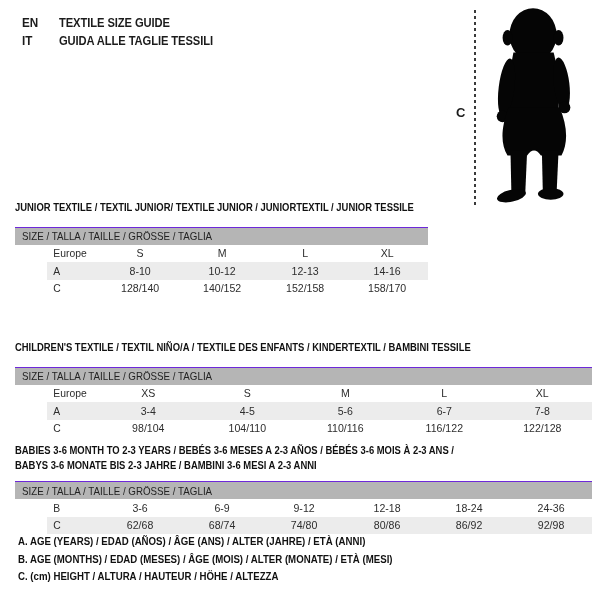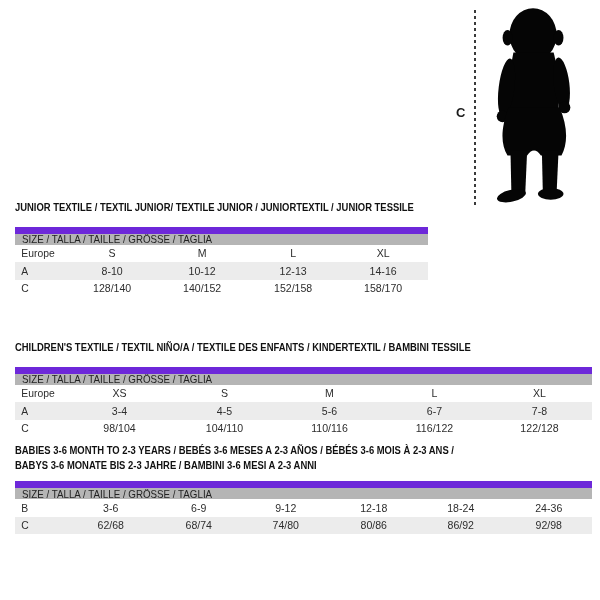--- a/index.html
+++ b/index.html
@@ -19,39 +19,47 @@
   .figure-svg { position:absolute; left:481px; top:5px; }
   
   .tbl { position:absolute; left:15px; }
   .t1 { top:200px; width:413px; }
   .t2 { top:340px; width:577px; }
   .t3 { top:443px; width:577px; }
   .tbl-title { font-weight:bold; font-size:11.5px; line-height:14.5px; white-space:nowrap;
     transform:scaleX(.82); transform-origin:left center; color:#111; }
   .title-gap { height:12px; }
   .title-gap-sm { height:9px; }
-  .tbl-header { height:18px; background:#b5b5b5; border-top:7px solid #6d28d9; box-sizing:border-box;
+  .tbl-header { height:18px; background:#b5b5b5; border-top:1px solid #6d28d9; box-sizing:border-box;
     display:flex; align-items:center; padding-left:7px; font-size:11.5px; color:#222; }
   .tbl-header span { transform:scaleX(.85); transform-origin:left center; white-space:nowrap; }
-  .tbl-row { display:flex; height:17.5px; align-items:center; font-size:11.5px; color:#2d2d2d; }
+  .tbl-row { display:flex; height:17.5px; align-items:center; font-size:11.5px; color:#2d2d2d;margin-left:32px; }
   .tbl-row.shaded { background:#ececec; }
   .row-label { width:52px; flex:0 0 52px; padding-left:7px; box-sizing:border-box;
     transform:scaleX(.9); transform-origin:left center; }
   .cell { flex:1; text-align:center; transform:scaleX(.92); white-space:nowrap; }
   
   .legend { position:absolute; left:18px; top:533px; }
   .legend-line { font-weight:bold; font-size:11.5px; line-height:17.5px; white-space:nowrap;
     transform:scaleX(.84); transform-origin:left center; color:#111; }
 </style>
 </head>
 <body>
 
 <div class="canvas">
 
   <div class="lang-list">
+    <div class="lang-row">
+      <span class="lang-code">EN</span>
+      <span class="lang-label">TEXTILE SIZE GUIDE</span>
+    </div>
+    <div class="lang-row">
+      <span class="lang-code">IT</span>
+      <span class="lang-label">GUIDA ALLE TAGLIE TESSILI</span>
+    </div>
   </div>
 
   <span class="c-label">C</span>
   <div class="dotted-line"></div>
   <svg class="figure-svg" width="108" height="202" viewBox="0 0 110 205" aria-hidden="true">
     <g fill="#050505">
       <ellipse cx="53" cy="30" rx="24" ry="27"></ellipse>
       <ellipse cx="27" cy="33" rx="5" ry="8"></ellipse>
       <ellipse cx="79" cy="33" rx="5" ry="8"></ellipse>
       <path d="M33,48 C28,72 27,92 30,114 L78,114 C81,92 80,70 74,48 Z"></path>
@@ -148,14 +156,19 @@
       <span class="row-label">C</span>
       <span class="cell">62/68</span>
       <span class="cell">68/74</span>
       <span class="cell">74/80</span>
       <span class="cell">80/86</span>
       <span class="cell">86/92</span>
       <span class="cell">92/98</span>
     </div>
   </div>
 
+  <div class="legend">
+    <div class="legend-line">A. AGE (YEARS) / EDAD (AÑOS) / ÂGE (ANS) / ALTER (JAHRE) / ETÀ (ANNI)</div>
+    <div class="legend-line">B. AGE (MONTHS) / EDAD (MESES) / ÂGE (MOIS) / ALTER (MONATE) / ETÀ (MESI)</div>
+    <div class="legend-line">C. (cm) HEIGHT / ALTURA / HAUTEUR / HÖHE / ALTEZZA</div>
+  </div>
 
 </div>
 
 </body></html>

